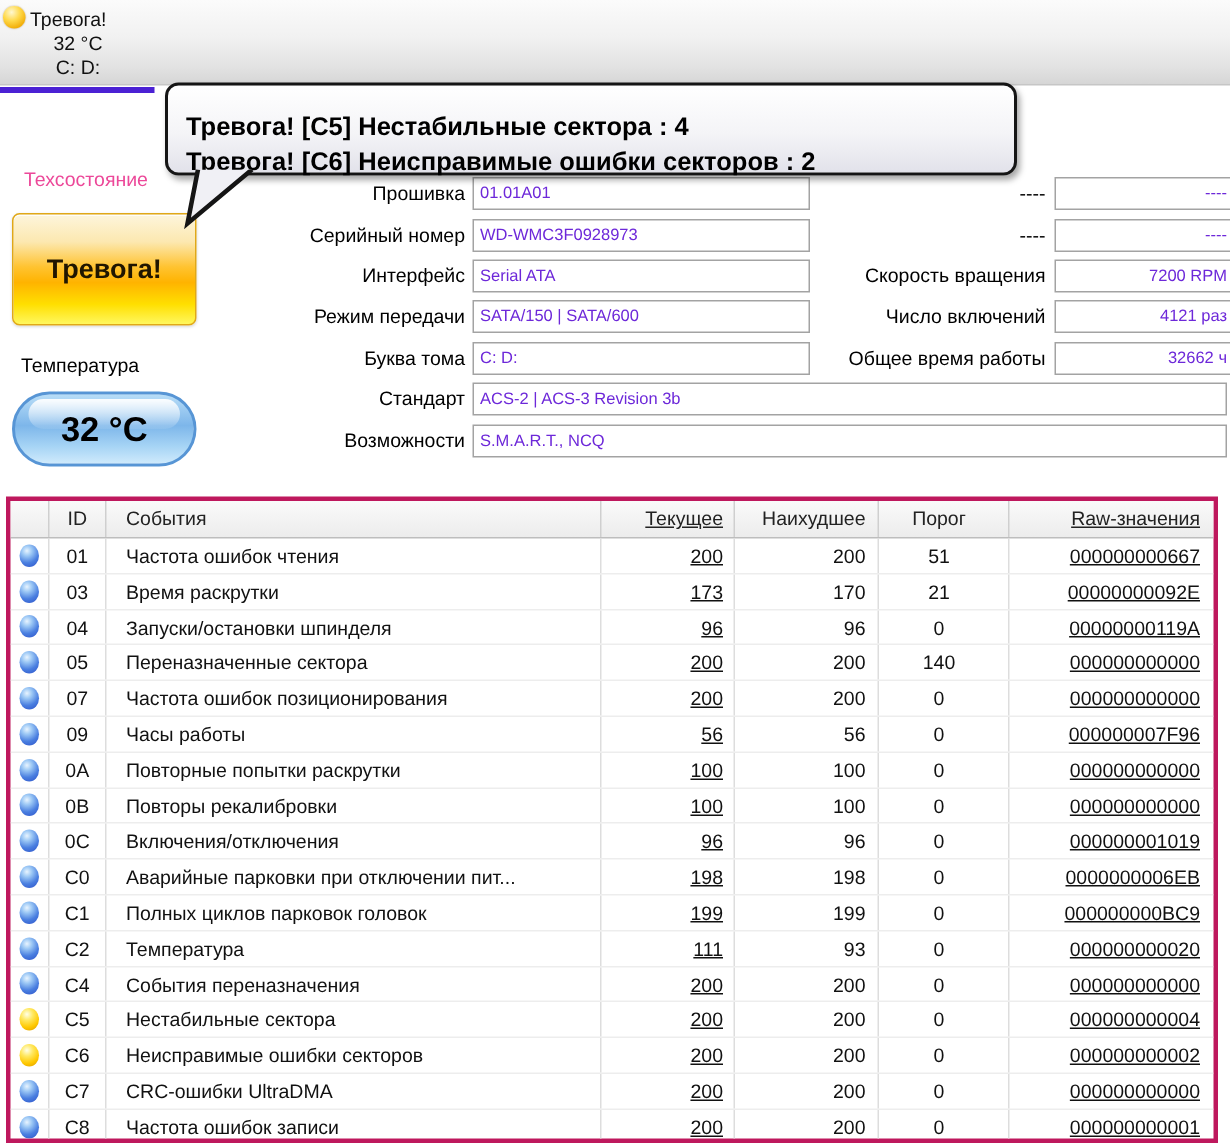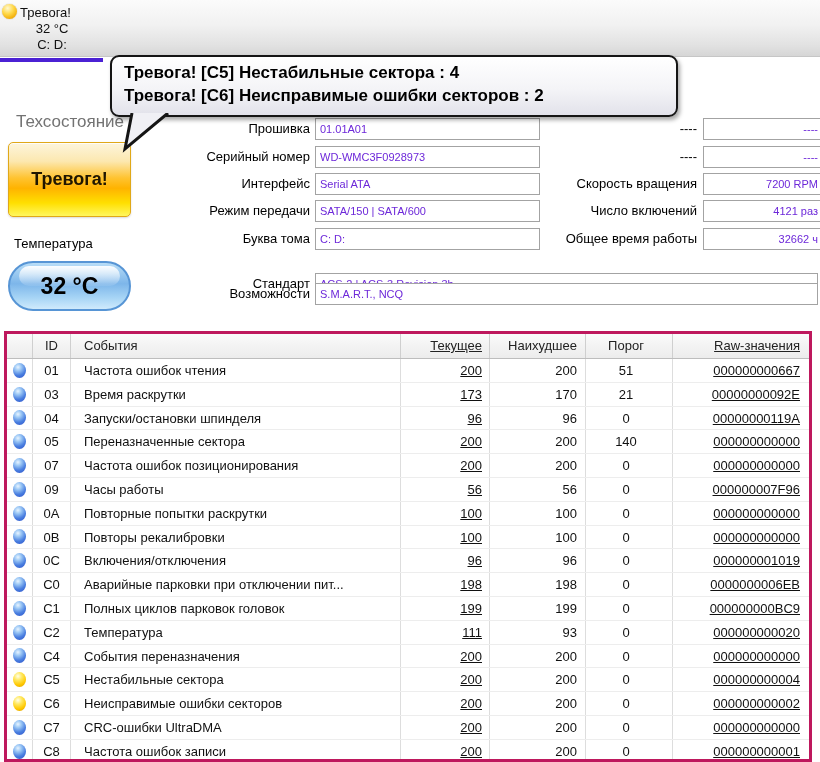--- a/index.html
+++ b/index.html
@@ -18,26 +18,26 @@
   .disk-item .l1 { position:absolute; left:20px; top:5px; font-size:13px; color:#111; }
   .disk-item .l2 { position:absolute; left:0; top:21px; width:104px; text-align:center; font-size:13px; color:#111; }
   .disk-item .l3 { position:absolute; left:0; top:37px; width:104px; text-align:center; font-size:13px; color:#111; }
   .sel-underline { position:absolute; left:0; top:58px; width:103px; height:4px; background:#4B21D4; }
 
   
   .tooltip { position:absolute; left:110px; top:55px; width:568px; height:62px; z-index:10;
     background:linear-gradient(180deg,#ffffff 0%,#f4f4f7 55%,#e2e2ea 100%);
     border:2px solid #151515; border-radius:9px;
     box-shadow:2px 3px 4px rgba(0,0,0,.35);
-    padding:4px 0 0 12px; }
+    padding:16px 0 0 12px; }
   .tooltip .tl { font-size:17px; font-weight:bold; color:#000; line-height:23px; white-space:nowrap; }
   .tooltip-tail { position:absolute; left:112px; top:113px; width:60px; height:40px; z-index:11; }
 
   
-  .health-label { position:absolute; left:16px; top:112px; font-size:17px; color:#737373; }
+  .health-label { position:absolute; left:16px; top:112px; font-size:13px; color:#ec4899; }
   .health-button { position:absolute; left:8px; top:142px; width:123px; height:75px;
     border:1px solid #e0a818; border-radius:5px;
     background:linear-gradient(180deg,#fdf5dc 0%,#fce8b0 25%,#ffc330 48%,#ffb300 62%,#ffdf00 82%,#fff75e 100%);
     box-shadow:inset 0 1px 0 rgba(255,255,255,.8), 0 1px 2px rgba(0,0,0,.15);
     display:flex; align-items:center; justify-content:center;
     font-size:18px; font-weight:bold; color:#201600; cursor:pointer; }
   .temp-label { position:absolute; left:14px; top:236px; font-size:13px; color:#000; }
   .temp-pill { position:absolute; left:8px; top:261px; width:123px; height:50px; border-radius:25px;
     border:2px solid #5795d5;
     background:linear-gradient(180deg,#b8ddf7 0%,#7db6ea 45%,#a6d4f5 75%,#cfeafc 100%);
@@ -126,21 +126,21 @@
     <div class="frm-box mid">SATA/150 | SATA/600</div>
     <div class="frm-label rgt">Число включений</div>
     <div class="frm-box rgt">4121 раз</div>
   </div>
   <div class="frm-row" style="left:0;top:228px;width:820px">
     <div class="frm-label mid">Буква тома</div>
     <div class="frm-box mid">C: D:</div>
     <div class="frm-label rgt">Общее время работы</div>
     <div class="frm-box rgt">32662 ч</div>
   </div>
-  <div class="frm-row" style="left:0;top:273px;width:820px">
+  <div class="frm-row" style="left:0;top:255px;width:820px">
     <div class="frm-label mid">Стандарт</div>
     <div class="frm-box wide">ACS-2 | ACS-3 Revision 3b</div>
   </div>
   <div class="frm-row" style="left:0;top:283px;width:820px">
     <div class="frm-label mid">Возможности</div>
     <div class="frm-box wide">S.M.A.R.T., NCQ</div>
   </div>
 
   <div class="tooltip">
     <div class="tl">Тревога! [C5] Нестабильные сектора : 4</div>

